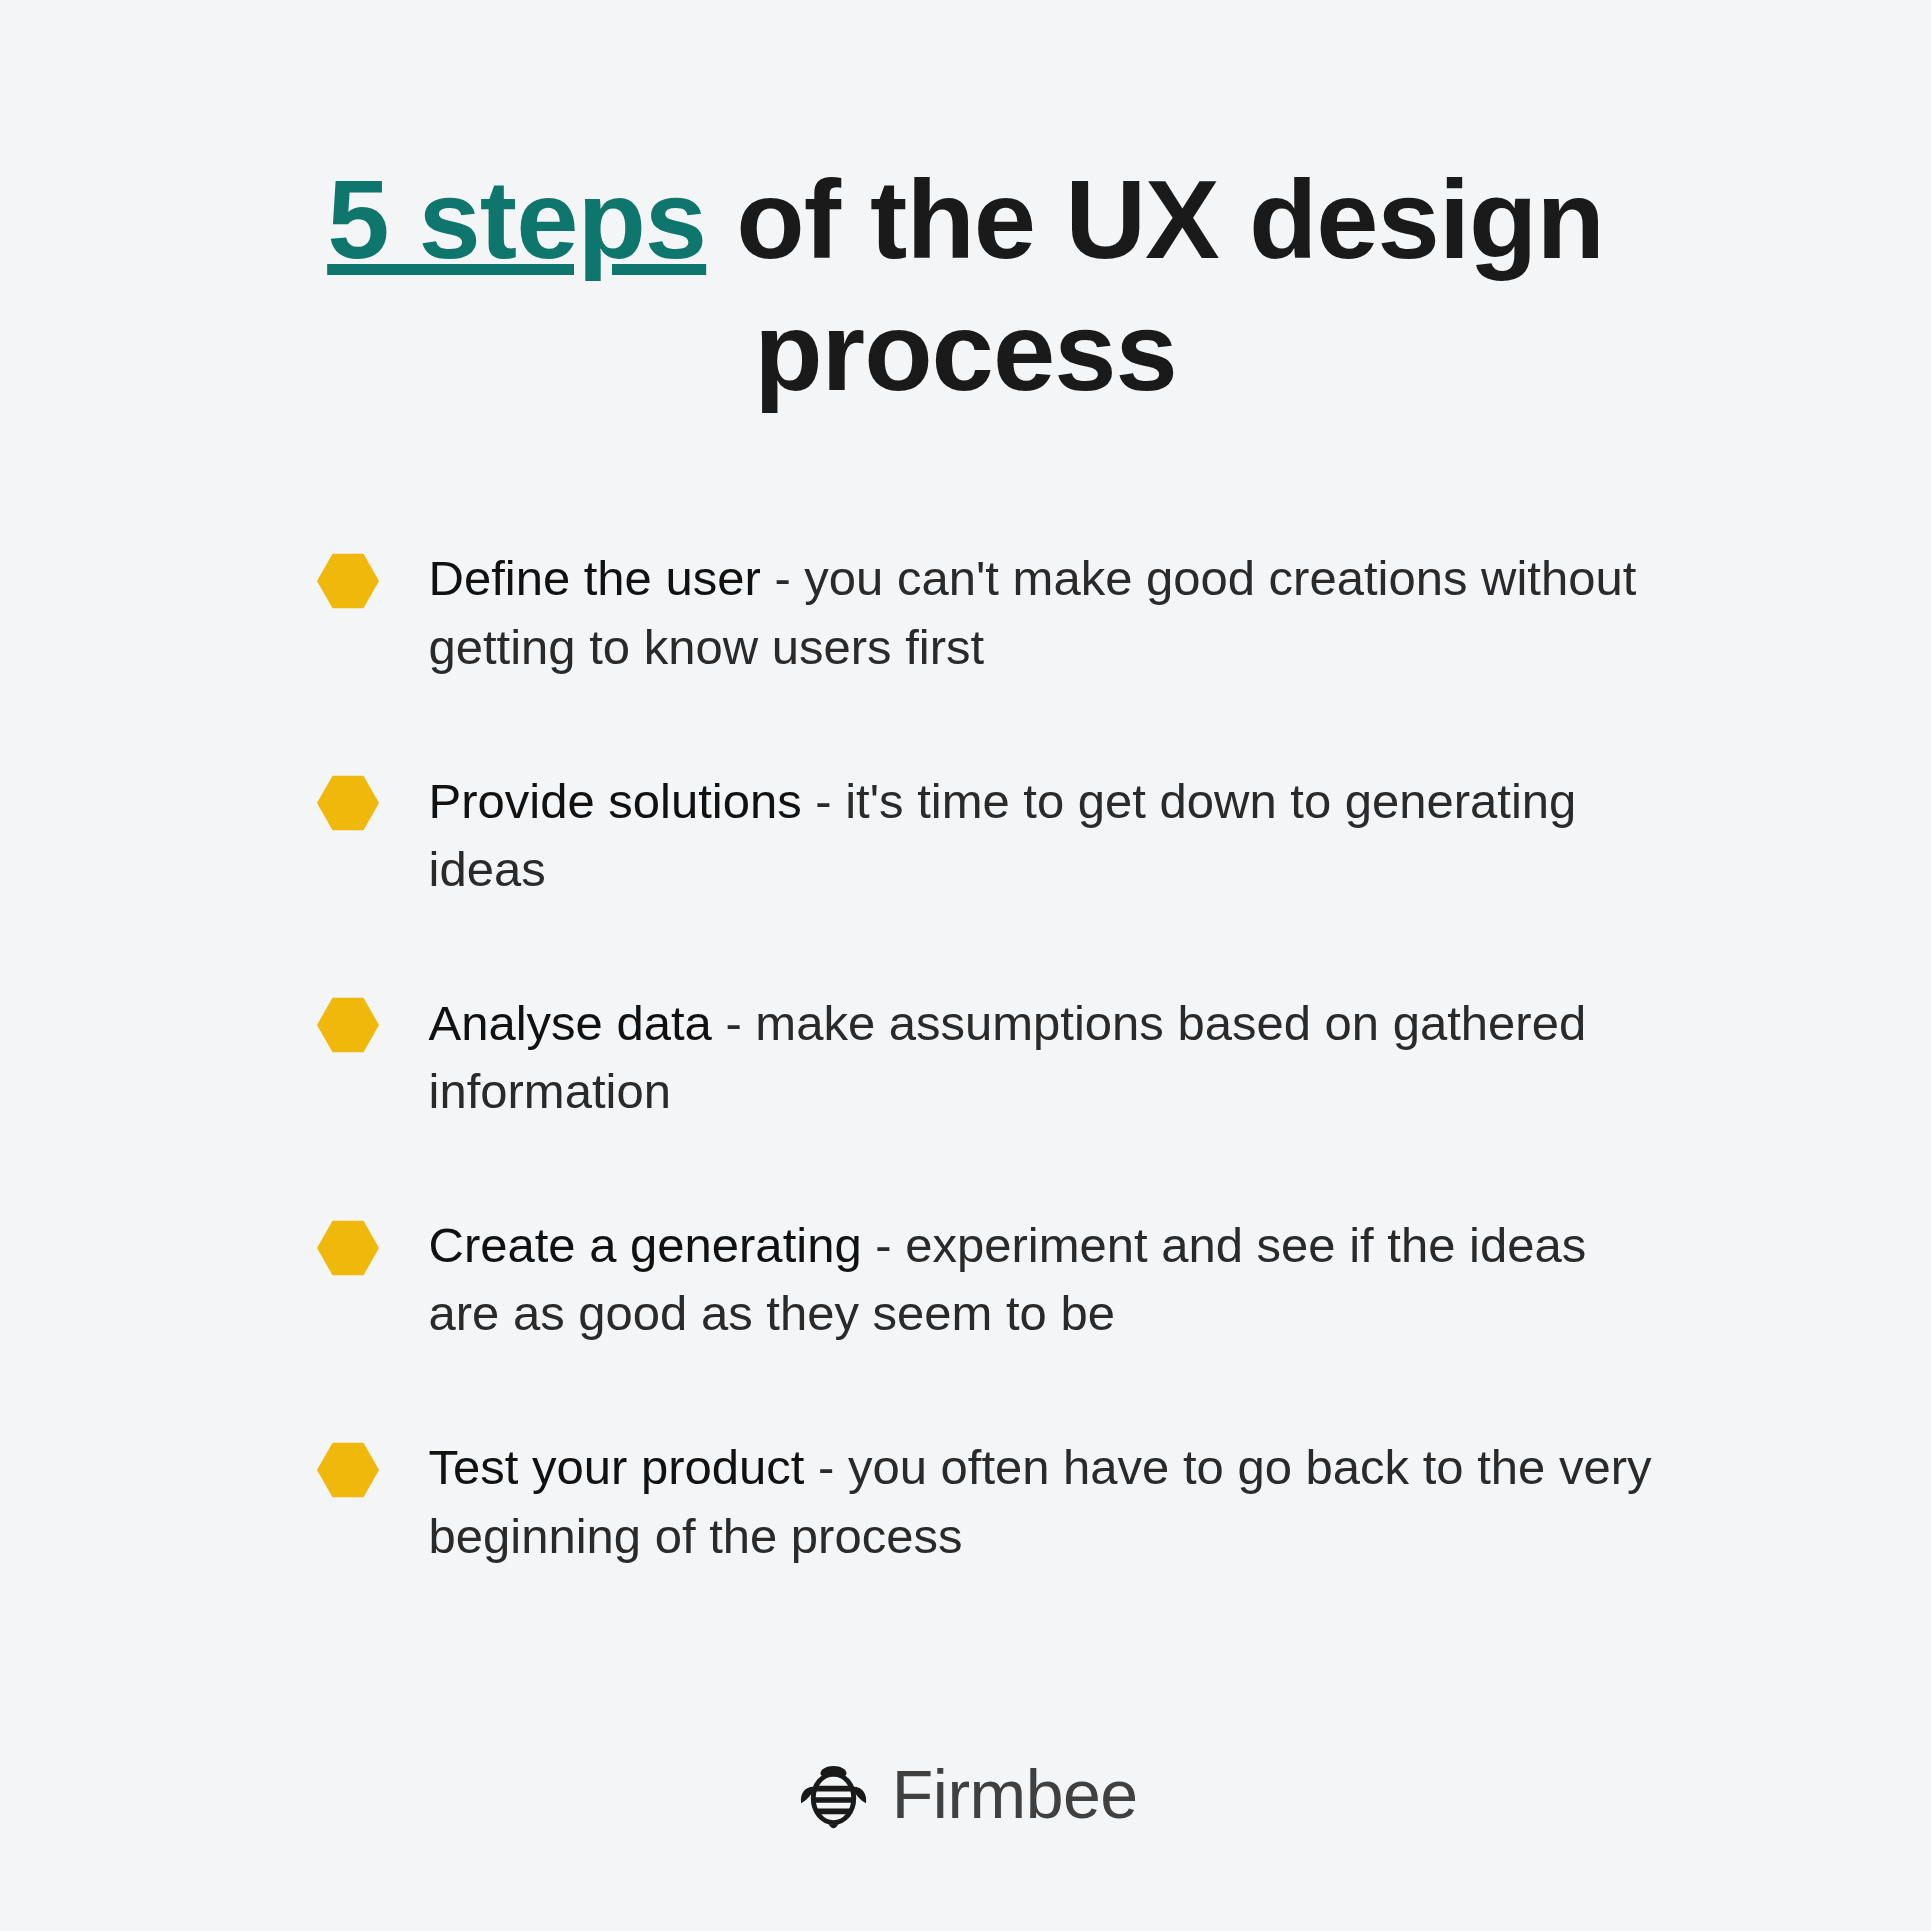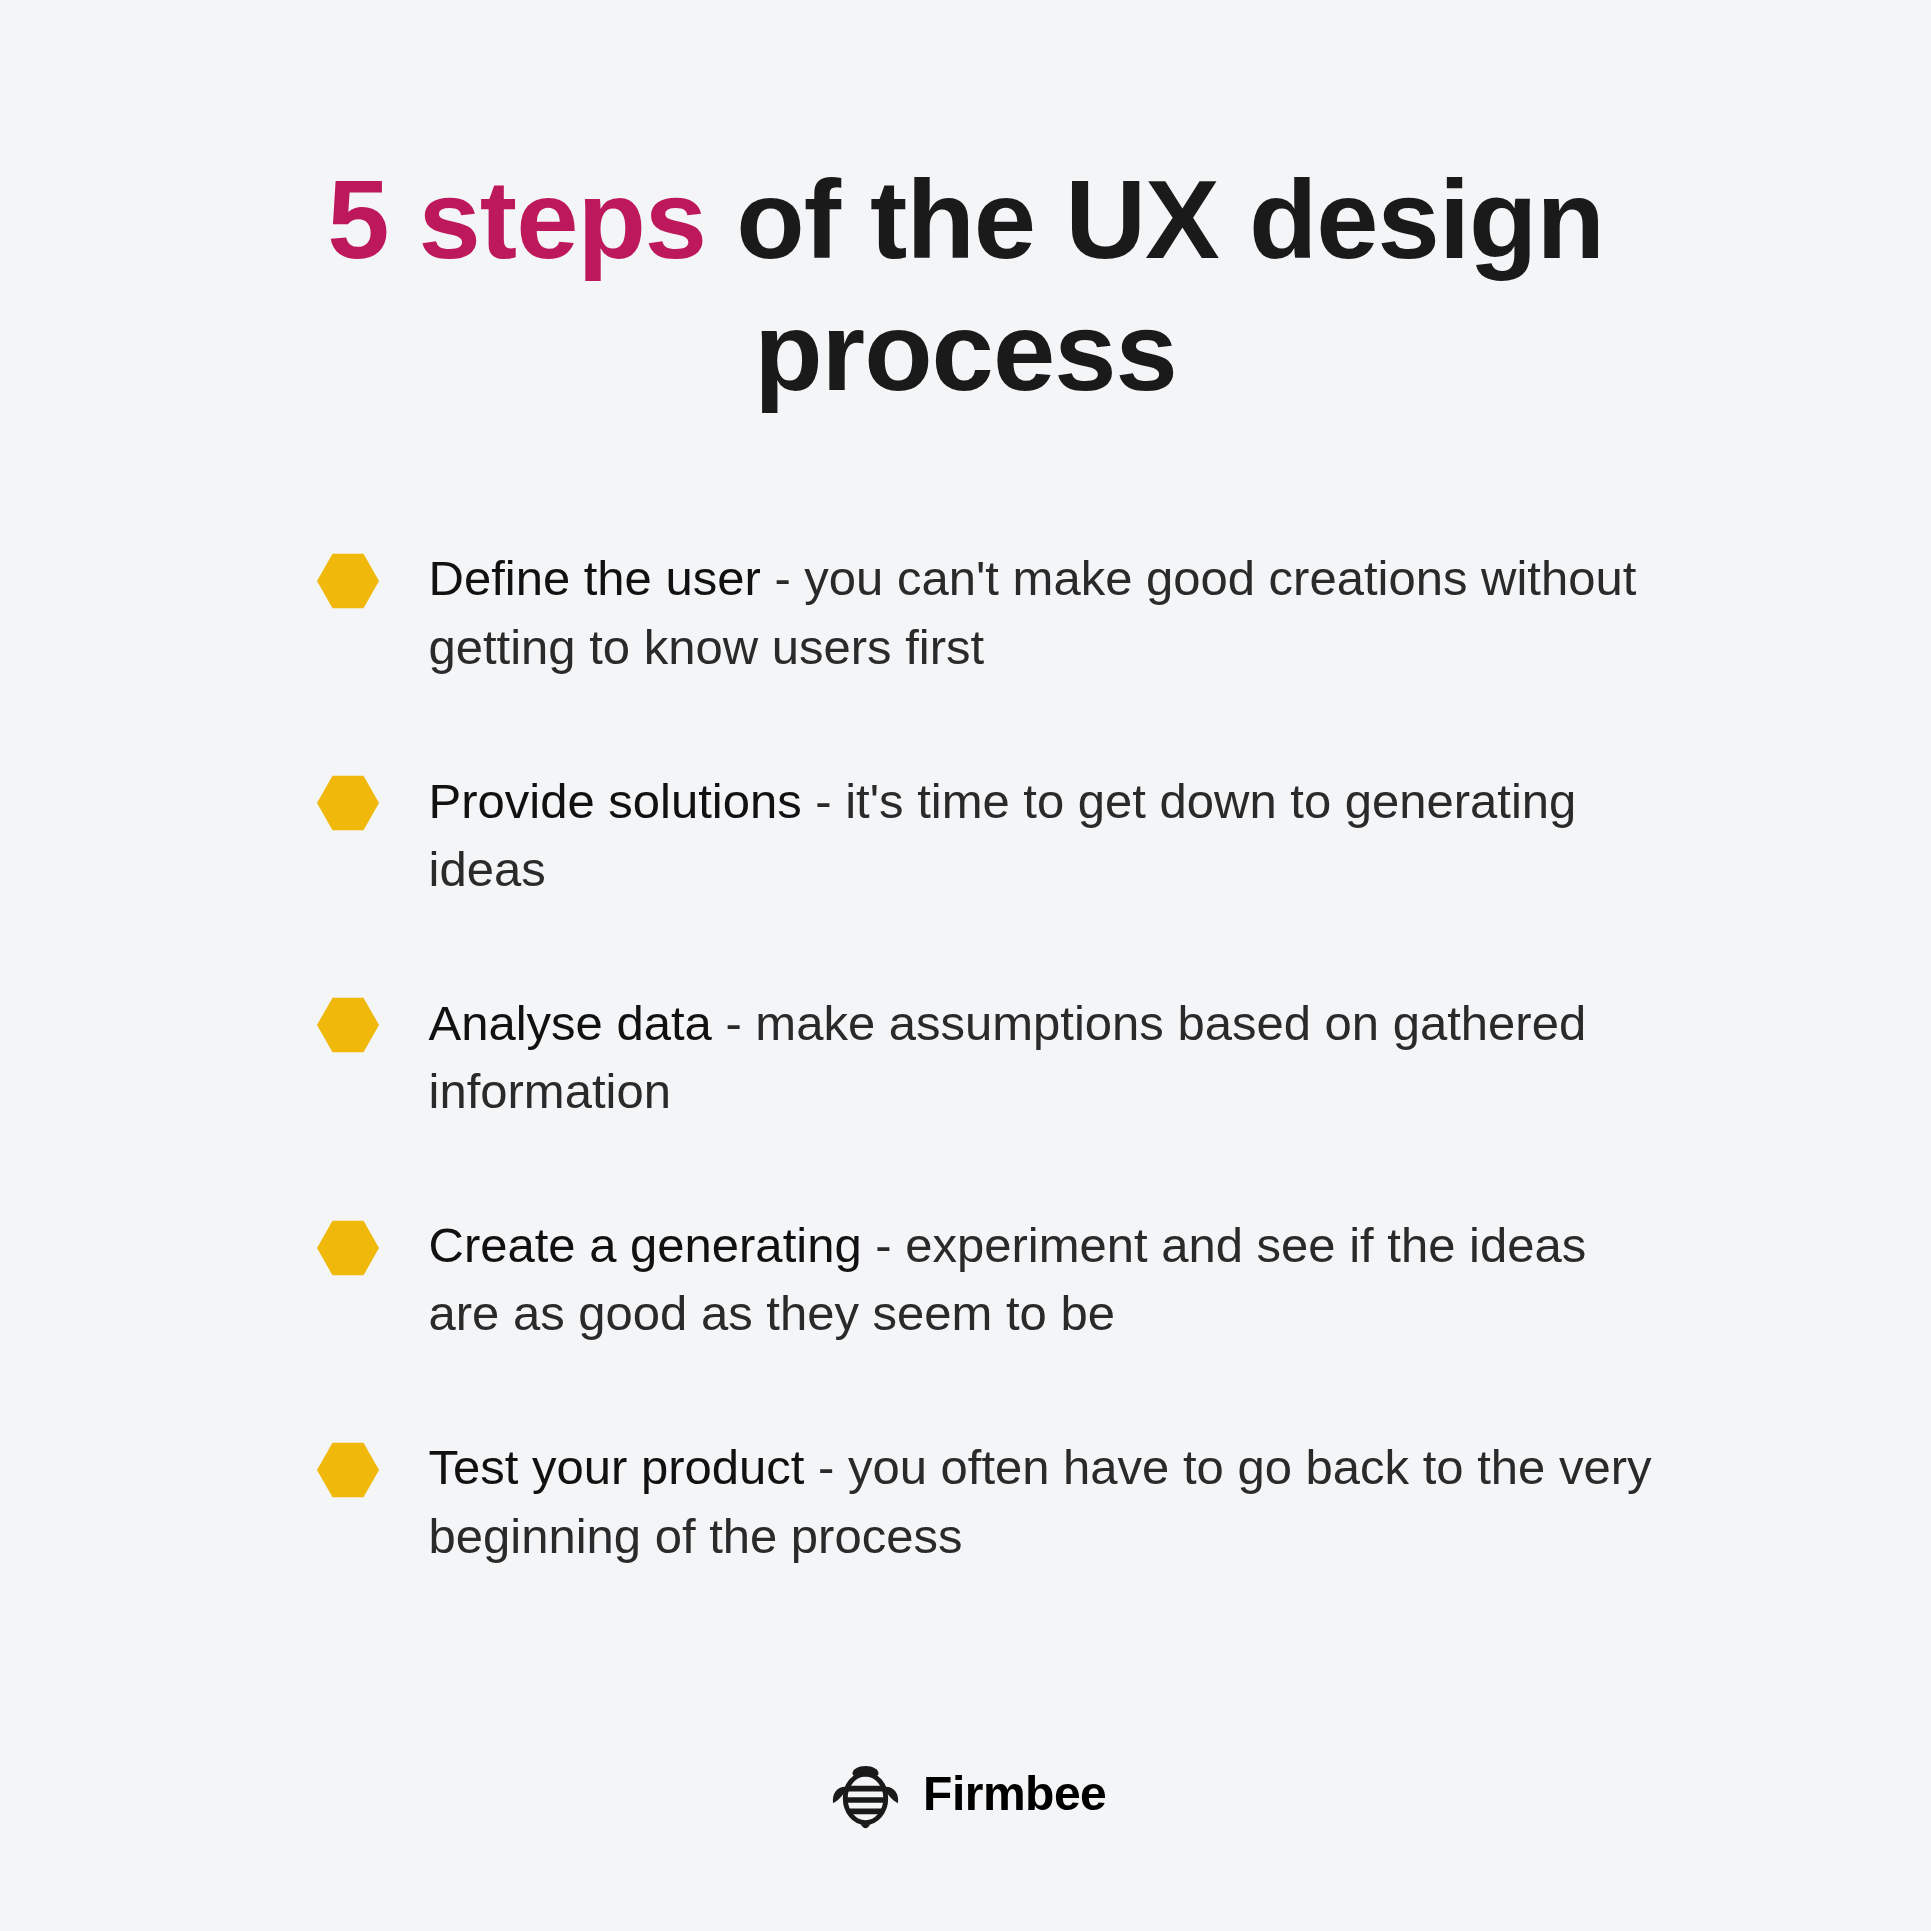--- a/index.html
+++ b/index.html
@@ -20,21 +20,22 @@
     }
     .title {
       text-align: center;
       font-size: 112px;
       font-weight: 800;
       line-height: 1.18;
       letter-spacing: -1px;
       margin-bottom: 126px;
     }
     .title .accent {
-      color: #be185d;
+      color: #0f766e;
+      text-decoration: underline;
     }
     .steps {
       width: 100%;
       max-width: 1390px;
       margin: 0 auto;
       display: flex;
       flex-direction: column;
       gap: 85px;
       padding-left: 46px;
     }
@@ -70,23 +71,23 @@
       display: flex;
       align-items: center;
       justify-content: center;
       gap: 17.4px;
     }
     .bee-icon {
       width: 81px;
       height: 81px;
     }
     .brand {
-      font-size: 48px;
-      font-weight: 700;
-      color: #000000;
+      font-size: 68px;
+      font-weight: 400;
+      color: #404040;
       letter-spacing: -0.5px;
     }
   </style>
 </head>
 <body>
 
 <h1 class="title">
   <span class="accent">5 steps</span><span> of the UX design process</span>
 </h1>
 

